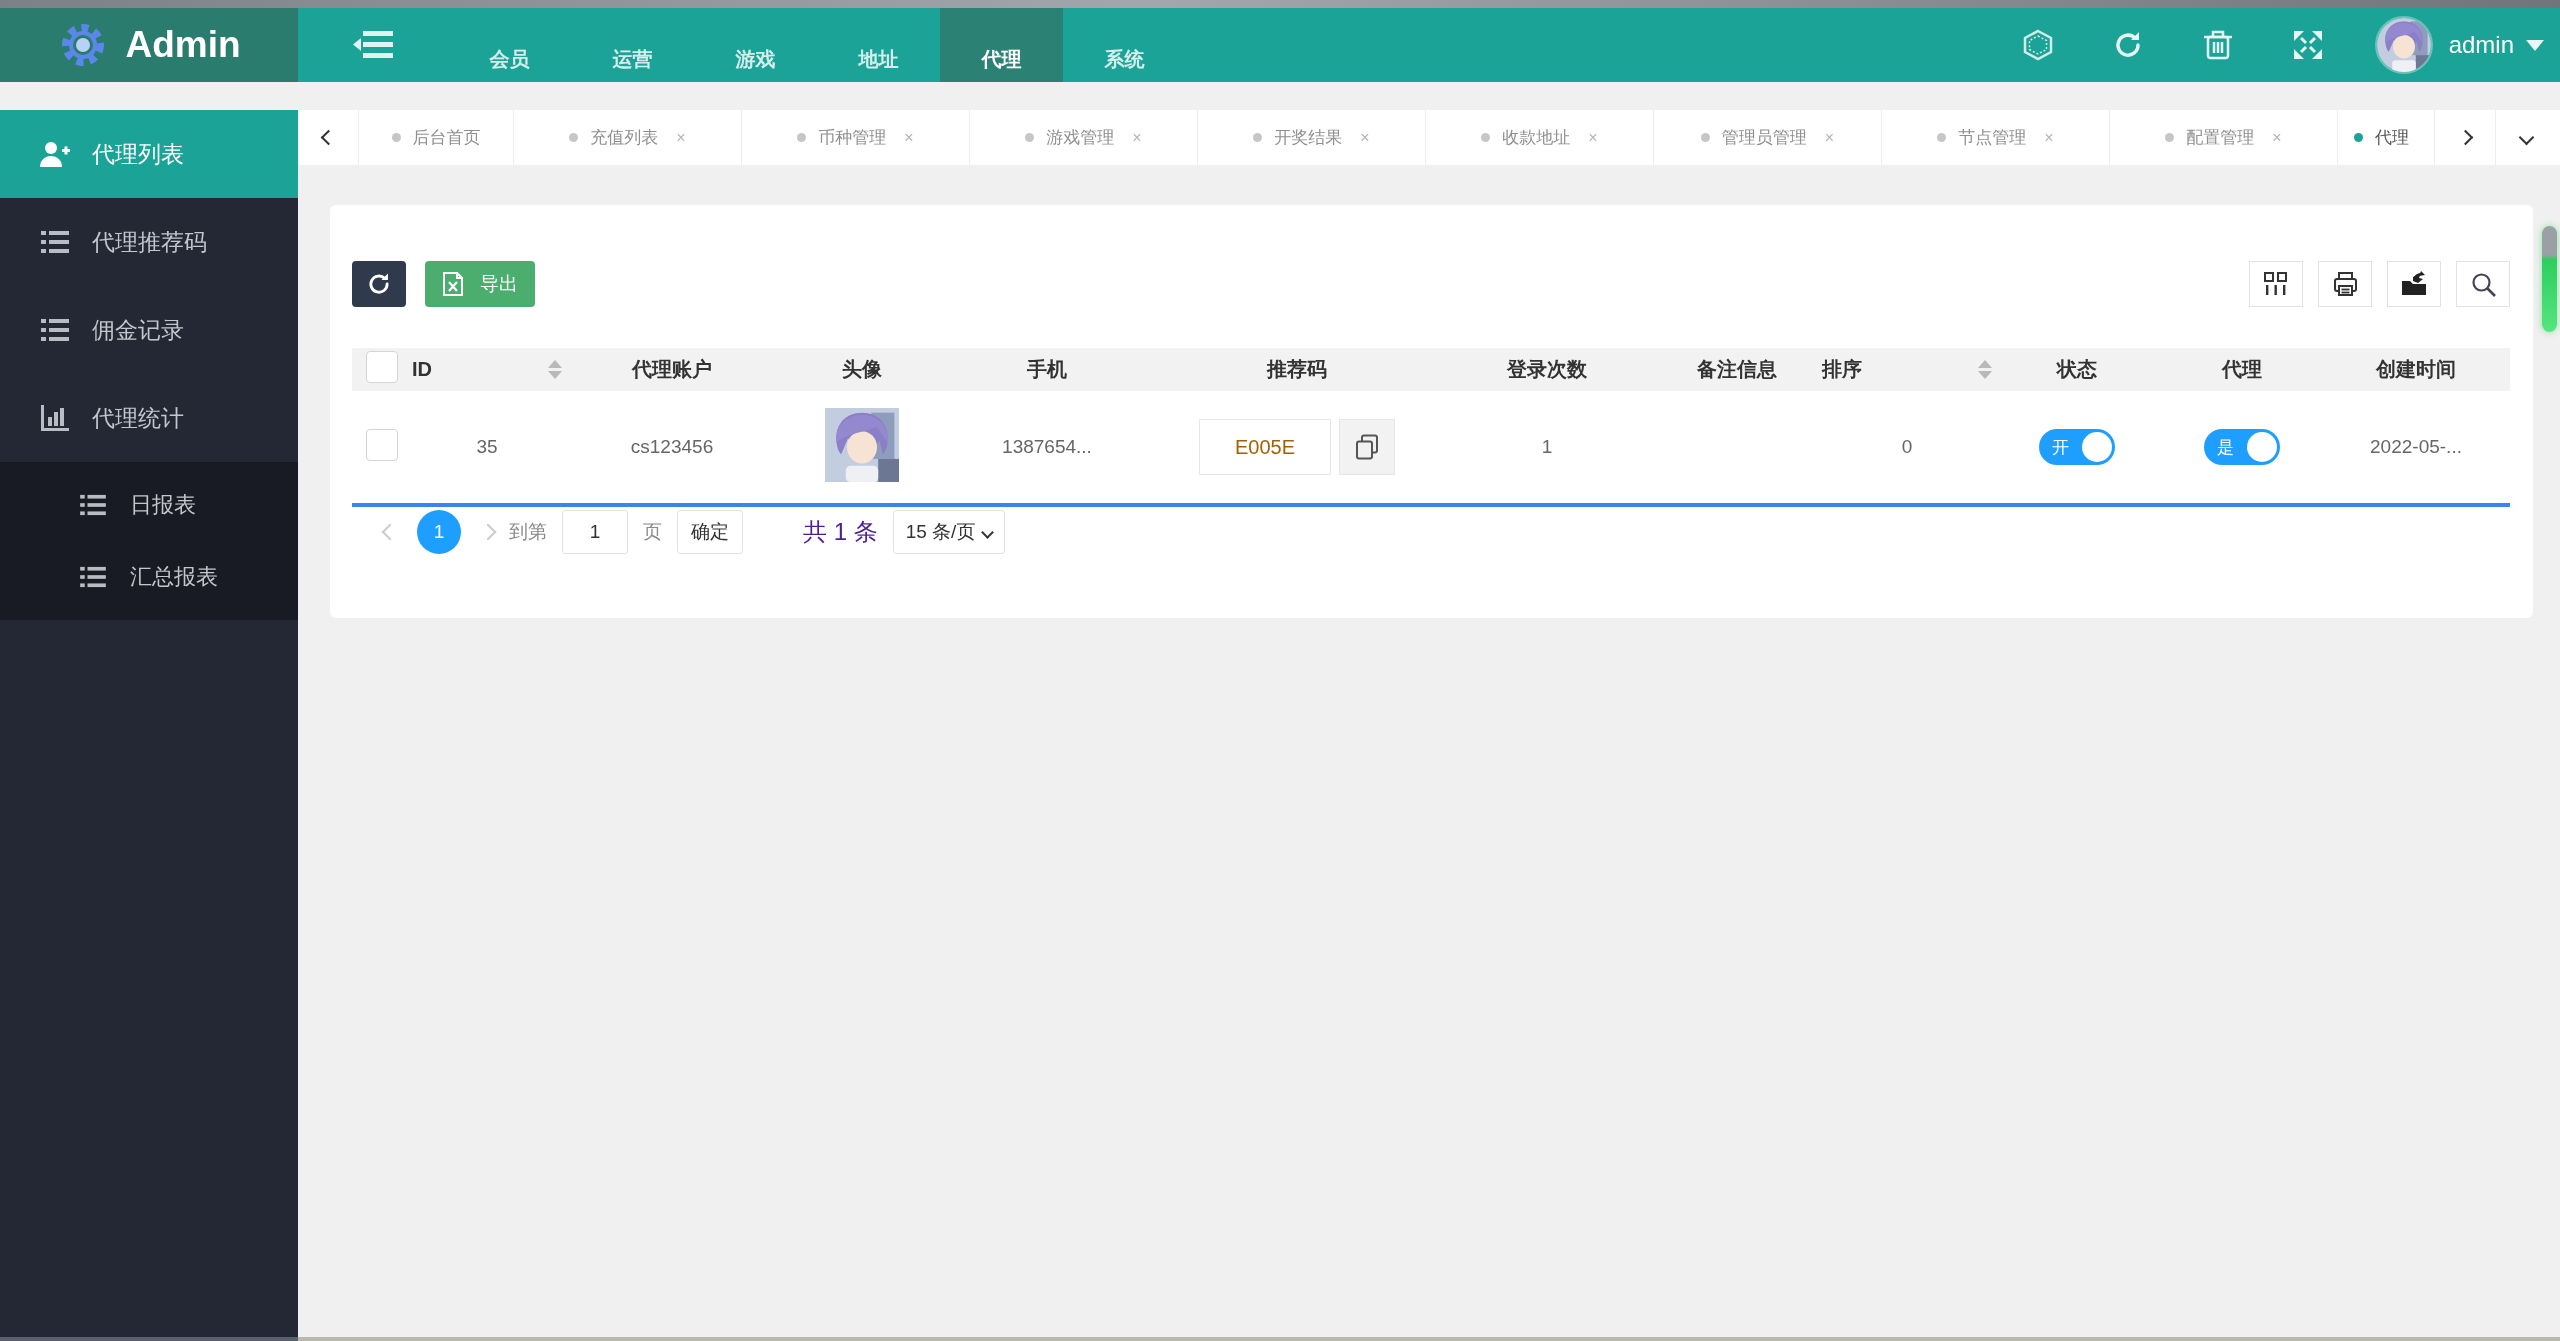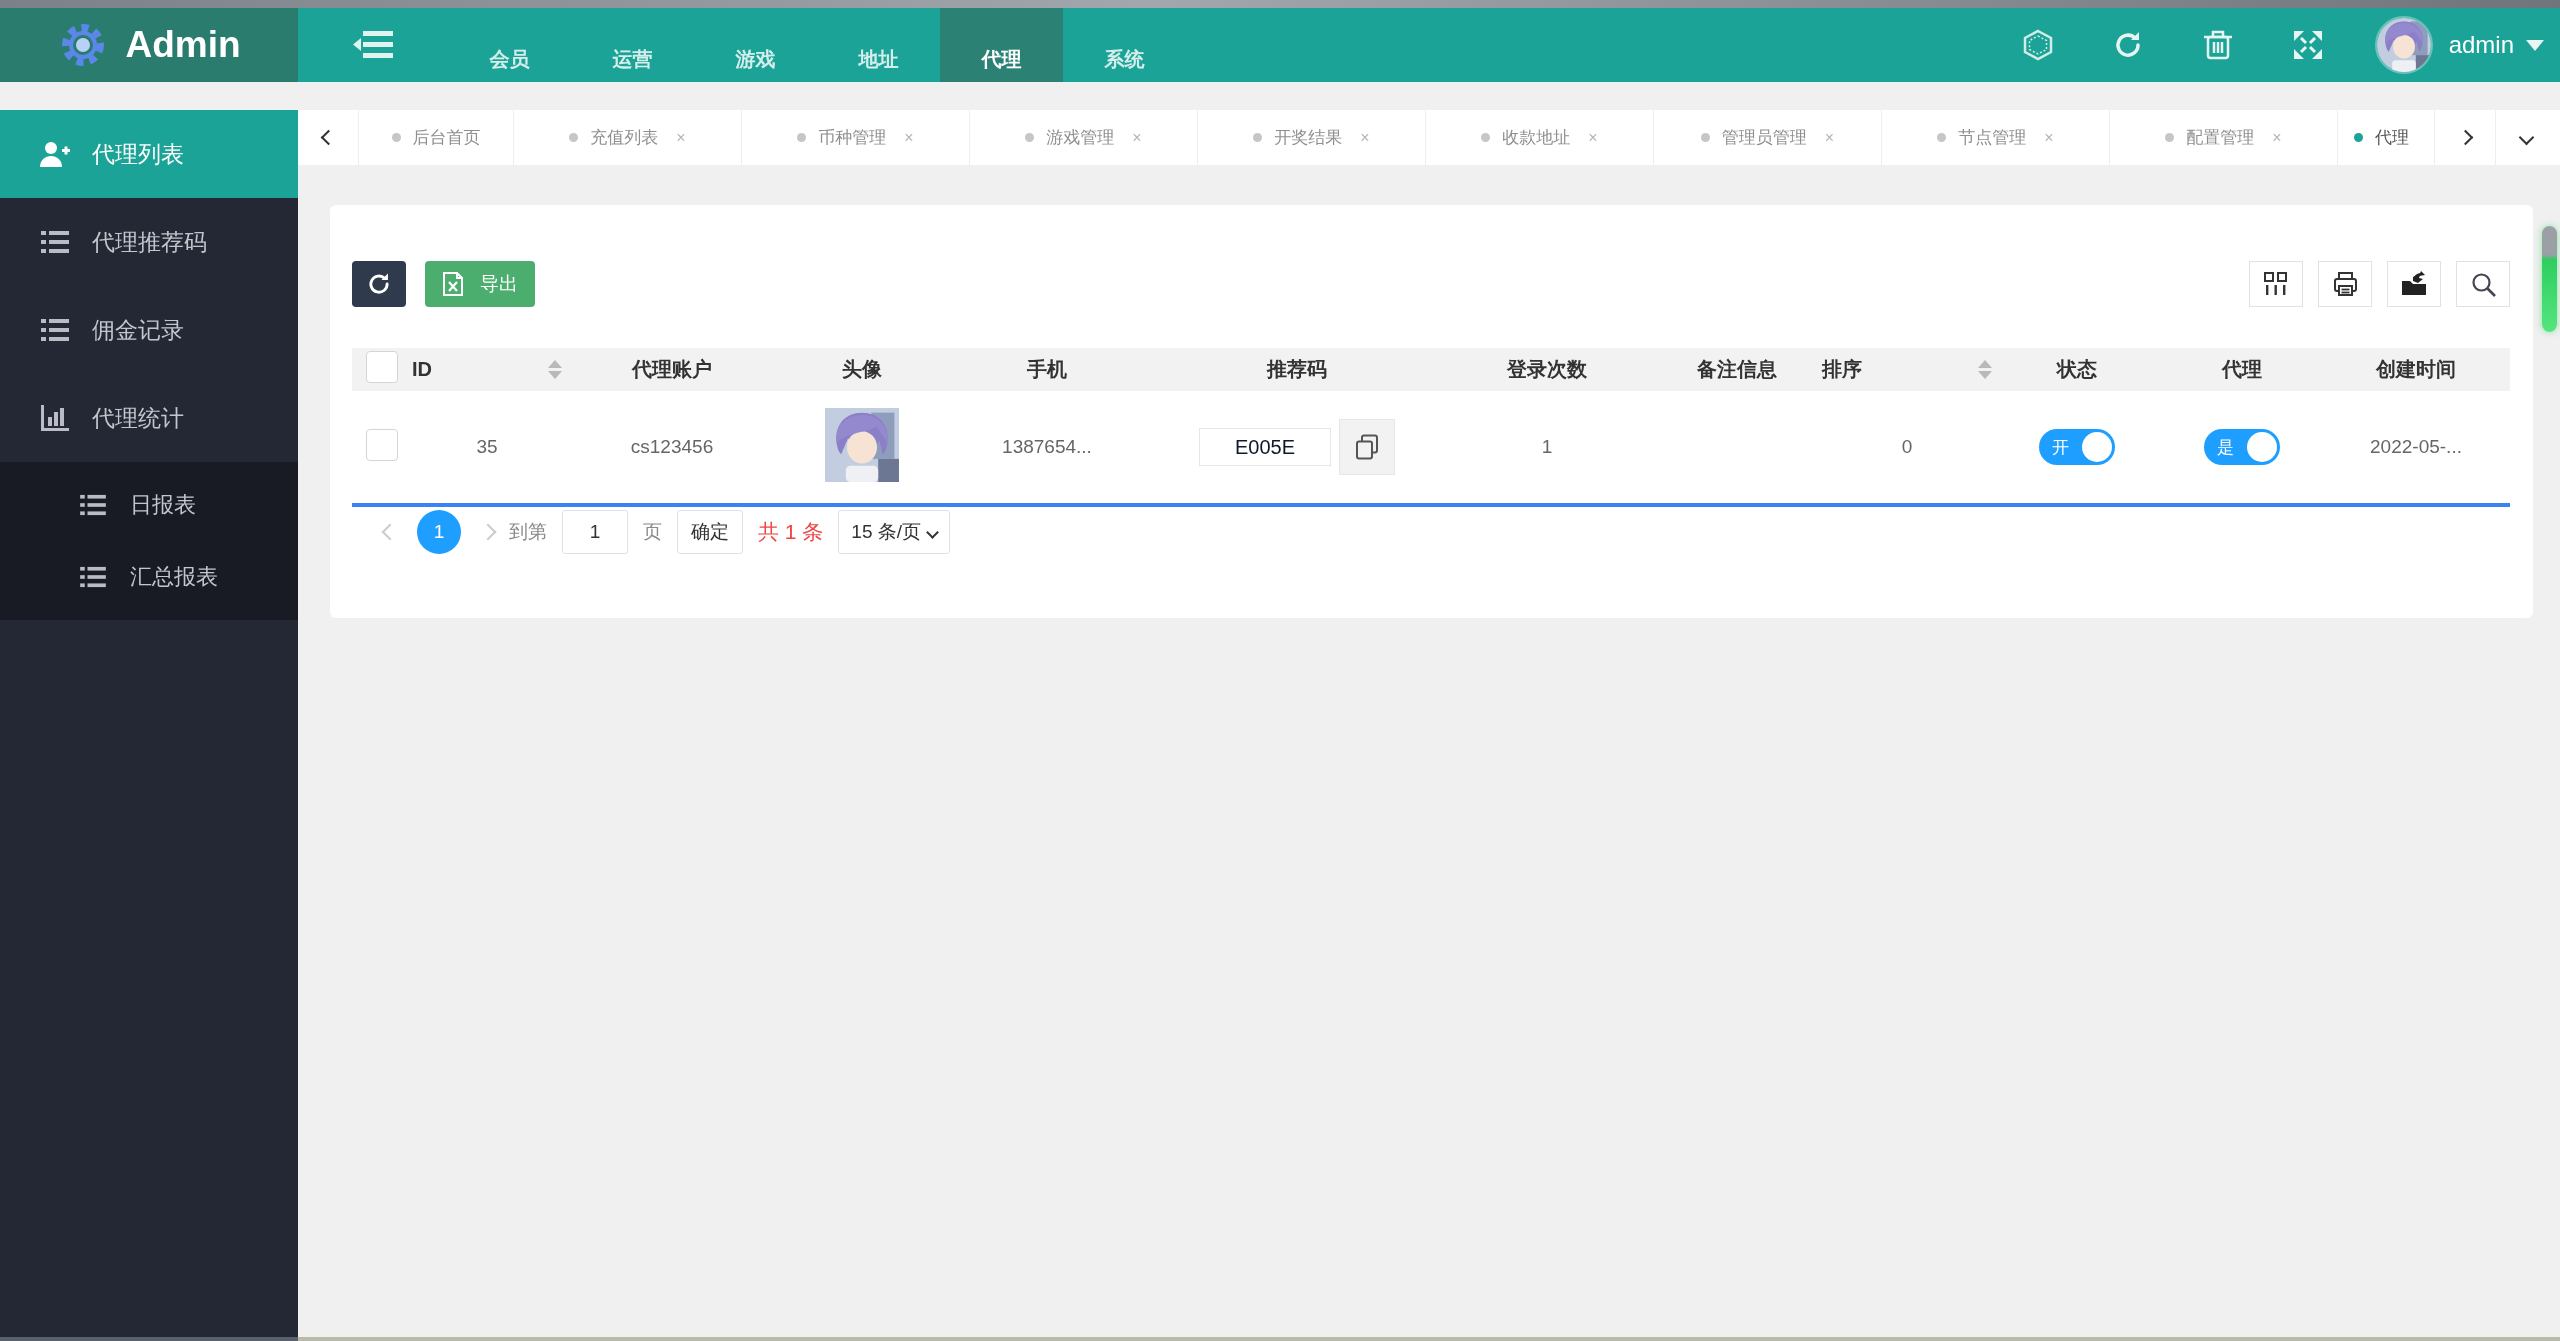--- a/index.html
+++ b/index.html
@@ -76,42 +76,42 @@
              border-bottom:4px solid #3b82f6; vertical-align:middle; }
   th .th-inner { display:flex; align-items:center; justify-content:space-between; gap:8px; }
   .sort { display:inline-flex; flex-direction:column; gap:3px; }
   .sort i { width:0; height:0; border-left:7px solid transparent; border-right:7px solid transparent; }
   .sort .up   { border-bottom:8px solid #b9b9b9; }
   .sort .down { border-top:8px solid #b9b9b9; }
   .checkbox { width:32px; height:32px; border:1px solid #d5d5d5; border-radius:4px;
               background:#fff; display:inline-block; cursor:pointer; }
   .row-avatar { width:74px; height:74px; display:inline-block; overflow:hidden; }
   .code-cell { display:flex; align-items:center; justify-content:center; gap:0; }
-  .code-input { width:132px; height:38px; border:1px solid #e6e6e6; text-align:center;
-                font-size:20px; color:#0f172a; }
+  .code-input { width:132px; height:56px; border:1px solid #e6e6e6; text-align:center;
+                font-size:20px; color:#a16207; }
   .copy-btn { width:56px; height:56px; margin-left:8px; background:#f2f2f2; border:1px solid #e6e6e6;
               display:flex; align-items:center; justify-content:center; cursor:pointer; }
   .switch { width:76px; height:36px; border-radius:18px; background:#1e9fff; position:relative;
             display:inline-flex; align-items:center; cursor:pointer; }
   .switch .txt { color:#fff; font-size:17px; margin-left:13px; }
   .switch .knob { position:absolute; right:3px; top:3px; width:30px; height:30px;
                   border-radius:50%; background:#fff; }
 
   .pagination { position:absolute; top:305px; left:54px; display:flex; align-items:center; gap:15px; }
   .pg-chev { width:12px; height:12px; border-left:2px solid #ccc; border-bottom:2px solid #ccc; cursor:pointer; }
   .pg-chev.l { transform:rotate(45deg); }
   .pg-chev.r { transform:rotate(-135deg); }
   .pg-page { width:44px; height:44px; border-radius:50%; background:#1e9fff; color:#fff;
              display:flex; align-items:center; justify-content:center; font-size:19px; cursor:pointer; margin:0 6px; }
   .pg-text { color:#8a8a8a; font-size:19px; }
   .pg-input { width:66px; height:44px; border:1px solid #e2e2e2; border-radius:3px;
               text-align:center; font-size:19px; color:#333; }
   .pg-btn { width:66px; height:44px; border:1px solid #e2e2e2; background:#fff; border-radius:3px;
             font-size:19px; color:#333; cursor:pointer; }
-  .pg-total { color:#ef4444; font-size:21px; }
+  .pg-total { color:#4c1d95; font-size:24px;margin-left:45px; }
   .pg-select { width:112px; height:44px; border:1px solid #e2e2e2; border-radius:3px; background:#fff;
                display:flex; align-items:center; justify-content:space-between; padding:0 12px;
                font-size:19px; color:#333; cursor:pointer; }
   .pg-select .chev { width:9px; height:9px; }
 
   .scroll-pill { position:absolute; right:3px; top:226px; width:15px; height:106px; border-radius:8px;
                  background:linear-gradient(180deg,#9aa0a6 0%,#9aa0a6 27%,#2ece5e 32%,#56e57f 100%);
                  box-shadow:0 0 7px rgba(80,220,120,.65); cursor:pointer; }
 
   .bottom-edge-l { position:absolute; bottom:0; left:0; width:298px; height:4px; background:#59606e; }

